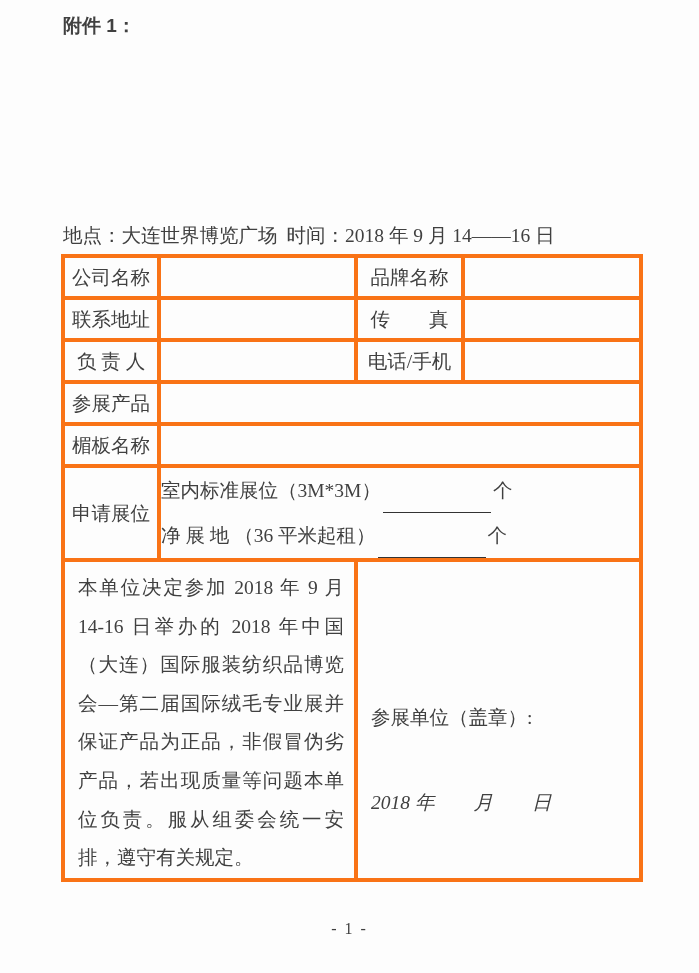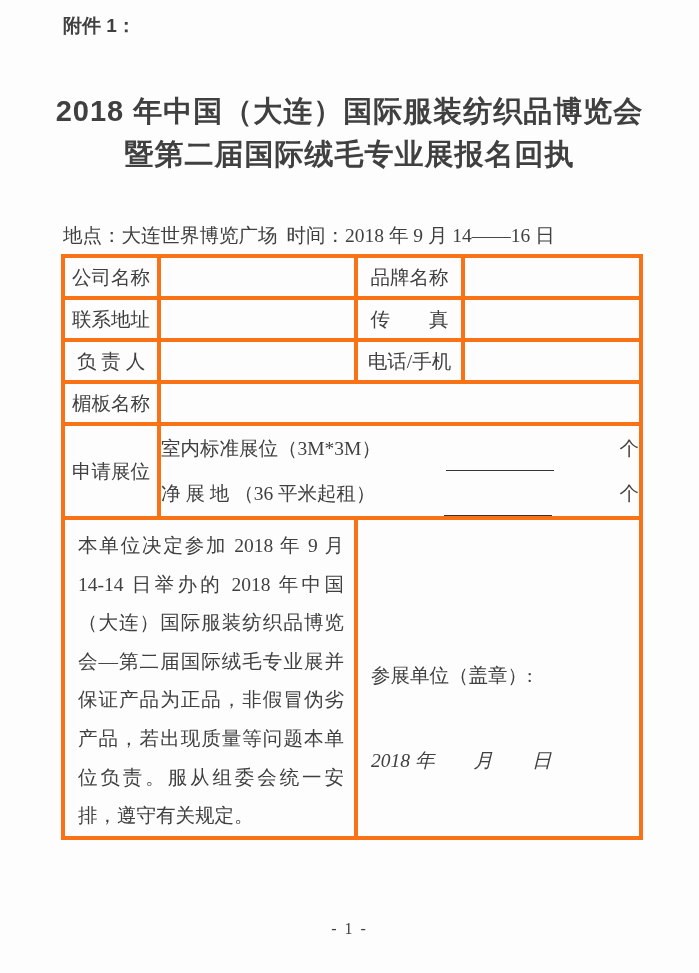--- a/index.html
+++ b/index.html
@@ -29,21 +29,21 @@
   }
   table.reg td{
     border:4px solid #f97316;font-size:19.5px;font-weight:normal;
     padding:0;vertical-align:middle;background:#fdfdfd;
   }
   td.lbl{text-align:center;}
   tr.r{height:42px;}
   tr.r-booth{height:90px;}
   tr.r-bottom{height:270px;}
   td.booth-cell{padding-left:14px;}
-  .booth-line{display:flex;align-items:baseline;height:45px;line-height:45px;justify-content:space-between;}
+  .booth-line{display:flex;align-items:baseline;height:45px;line-height:45px;}
   .blank{
     display:inline-block;width:108px;border-bottom:1.5px solid #333;
     height:1.1em;margin:0 2px;align-self:flex-end;
   }
   td.decl-cell{vertical-align:top;}
   .decl{
     padding:7px 10px 0 13px;text-align:justify;text-justify:inter-character;
     line-height:38.6px;font-size:19.5px;
   }
   td.stamp-cell{vertical-align:top;}
@@ -54,24 +54,20 @@
     font-size:16px;letter-spacing:2px;
   }
 </style>
 </head>
 <body>
 
 <div class="page">
 
   <div class="attachment">附件 1：</div>
 
-  <div class="title">
-    <div>2018 年中国（大连）国际服装纺织品博览会</div>
-    <div>暨第二届国际绒毛专业展报名回执</div>
-  </div>
 
   <div class="meta">
     <span class="loc">地点：大连世界博览广场</span>
     <span class="time">时间：2018 年 9 月 14——16 日</span>
   </div>
 
   <table class="reg">
     <colgroup>
       <col style="width:96px">
         <col style="width:197px">
@@ -91,41 +87,45 @@
       <td class="lbl">传　　真</td>
       <td></td>
     </tr>
     <tr class="r">
       <td class="lbl">负 责 人</td>
       <td></td>
       <td class="lbl">电话/手机</td>
       <td></td>
     </tr>
     <tr class="r">
+      <td class="lbl">参展产品</td>
+      <td colspan="3"></td>
+    </tr>
+    <tr class="r">
       <td class="lbl">楣板名称</td>
       <td colspan="3"></td>
     </tr>
     <tr class="r-booth">
       <td class="lbl">申请展位</td>
       <td colspan="3" class="booth-cell">
         <div class="booth-line">
           <span>室内标准展位（3M*3M）</span>
           <span class="blank"></span>
           <span>个</span>
         </div>
         <div class="booth-line">
           <span>净 展 地 （36 平米起租）</span>
           <span class="blank"></span>
           <span>个</span>
         </div>
       </td>
     </tr>
     <tr class="r-bottom">
       <td colspan="2" class="decl-cell">
-        <div class="decl">本单位决定参加 2018 年 9 月 14-14 日举办的 2018 年中国（大连）国际服装纺织品博览会—第二届国际绒毛专业展并保证产品为正品，非假冒伪劣产品，若出现质量等问题本单位负责。服从组委会统一安排，遵守有关规定。</div>
+        <div class="decl">本单位决定参加 2018 年 9 月 14-16 日举办的 2018 年中国（大连）国际服装纺织品博览会—第二届国际绒毛专业展并保证产品为正品，非假冒伪劣产品，若出现质量等问题本单位负责。服从组委会统一安排，遵守有关规定。</div>
       </td>
       <td colspan="2" class="stamp-cell">
         <div class="stamp">参展单位（盖章）:</div>
         <div class="date">2018 年　　月　　日</div>
       </td>
     </tr>
   </tbody>
     </table>
 
   <div class="pagenum">- 1 -</div>

